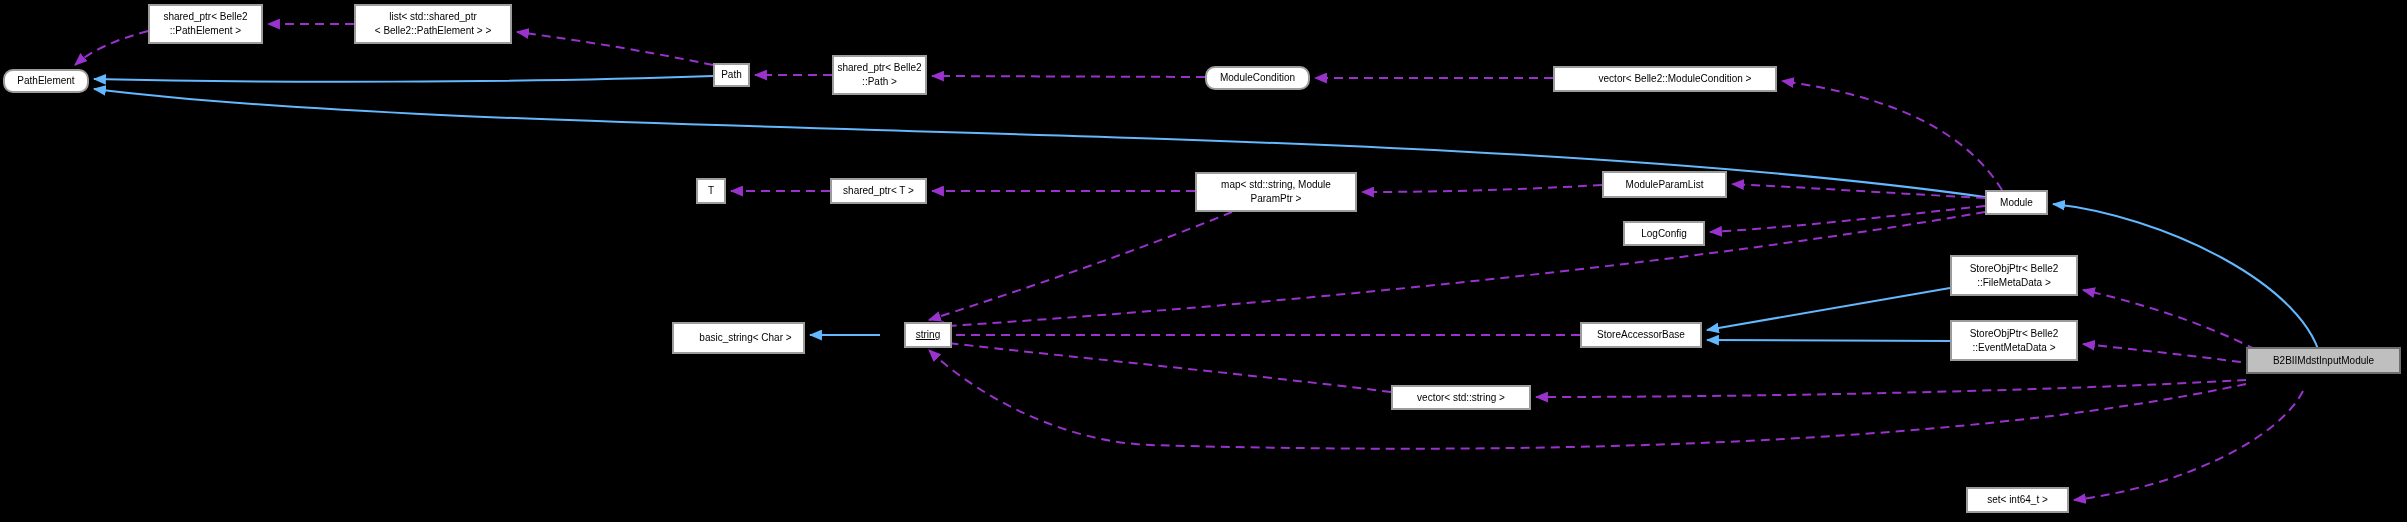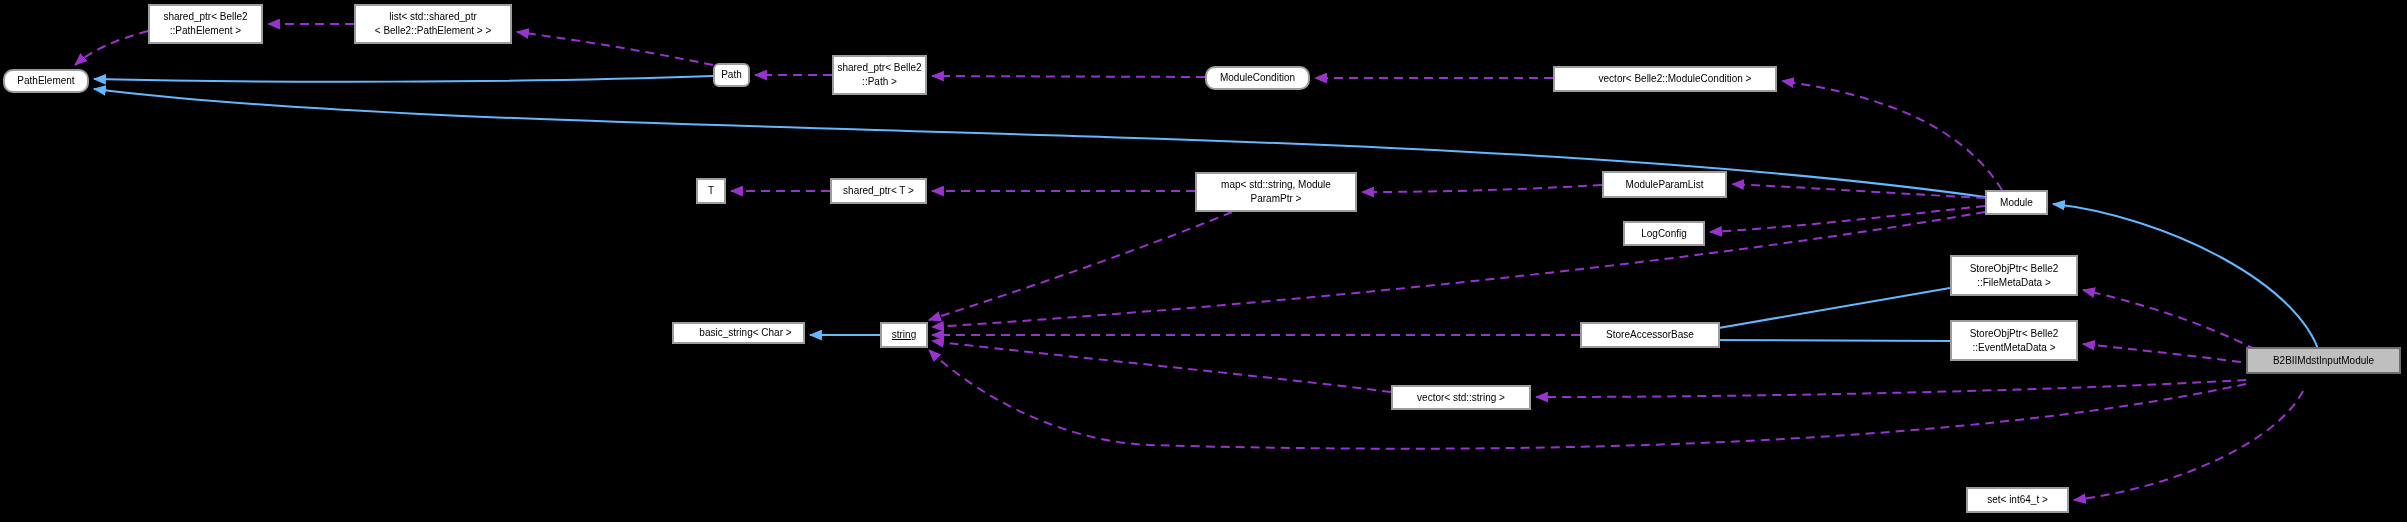--- a/index.html
+++ b/index.html
@@ -75,36 +75,36 @@
     <path class="edge usage" d="M2282,364 C2225,330 2150,305 2083,290" marker-end="url(#arrow-usage)"></path>
     <path class="edge usage" d="M2256,364 C2195,356 2140,350 2083,344" marker-end="url(#arrow-usage)"></path>
     <path class="edge usage" d="M2303,391 C2278,440 2180,487 2074,500" marker-end="url(#arrow-usage)"></path>
   </svg>
 
   <div class="node" style="left:3px;top:69px;width:86px;height:24px;border-radius:10px;">PathElement</div>
   <div class="node" style="left:148px;top:4px;width:115px;height:40px;">shared_ptr&lt; Belle2
 ::PathElement &gt;</div>
   <div class="node" style="left:354px;top:4px;width:158px;height:40px;">list&lt; std::shared_ptr
 &lt; Belle2::PathElement &gt; &gt;</div>
-  <div class="node" style="left:713px;top:63px;width:37px;height:24px;border-radius:6px;">Path</div>
+  <div class="node" style="left:713px;top:63px;width:37px;height:24px;">Path</div>
   <div class="node" style="left:832px;top:55px;width:95px;height:40px;">shared_ptr&lt; Belle2
 ::Path &gt;</div>
   <div class="node" style="left:1205px;top:66px;width:105px;height:24px;border-radius:10px;">ModuleCondition</div>
   <div class="node" style="left:1553px;top:66px;width:224px;height:26px;padding-left:20px;">vector&lt; Belle2::ModuleCondition &gt;</div>
   <div class="node" style="left:1985px;top:190px;width:63px;height:25px;">Module</div>
   <div class="node" style="left:696px;top:178px;width:30px;height:26px;">T</div>
   <div class="node" style="left:830px;top:178px;width:97px;height:26px;">shared_ptr&lt; T &gt;</div>
   <div class="node" style="left:1195px;top:172px;width:162px;height:40px;">map&lt; std::string, Module
 ParamPtr &gt;</div>
   <div class="node" style="left:1602px;top:171px;width:125px;height:27px;">ModuleParamList</div>
   <div class="node" style="left:1623px;top:221px;width:82px;height:25px;">LogConfig</div>
   <div class="node" style="left:1950px;top:255px;width:128px;height:41px;">StoreObjPtr&lt; Belle2
 ::FileMetaData &gt;</div>
   <div class="node" style="left:1950px;top:320px;width:128px;height:41px;">StoreObjPtr&lt; Belle2
 ::EventMetaData &gt;</div>
-  <div class="node" style="left:1580px;top:322px;width:140px;height:26px;">StoreAccessorBase</div>
-  <div class="node" style="left:672px;top:322px;width:133px;height:22px;padding-left:14px;">basic_string&lt; Char &gt;</div>
-  <div class="node" style="left:880px;top:322px;width:48px;height:26px;text-decoration:underline;">string</div>
+  <div class="node" style="left:1580px;top:322px;width:122px;height:26px;">StoreAccessorBase</div>
+  <div class="node" style="left:672px;top:322px;width:133px;height:32px;padding-left:14px;">basic_string&lt; Char &gt;</div>
+  <div class="node" style="left:904px;top:322px;width:48px;height:26px;text-decoration:underline;">string</div>
   <div class="node" style="left:1391px;top:385px;width:140px;height:25px;">vector&lt; std::string &gt;</div>
   <div class="node current" style="left:2246px;top:347px;width:155px;height:27px;">B2BIIMdstInputModule</div>
   <div class="node" style="left:1966px;top:487px;width:103px;height:26px;">set&lt; int64_t &gt;</div>
 
 </div>
 
 </body></html>

